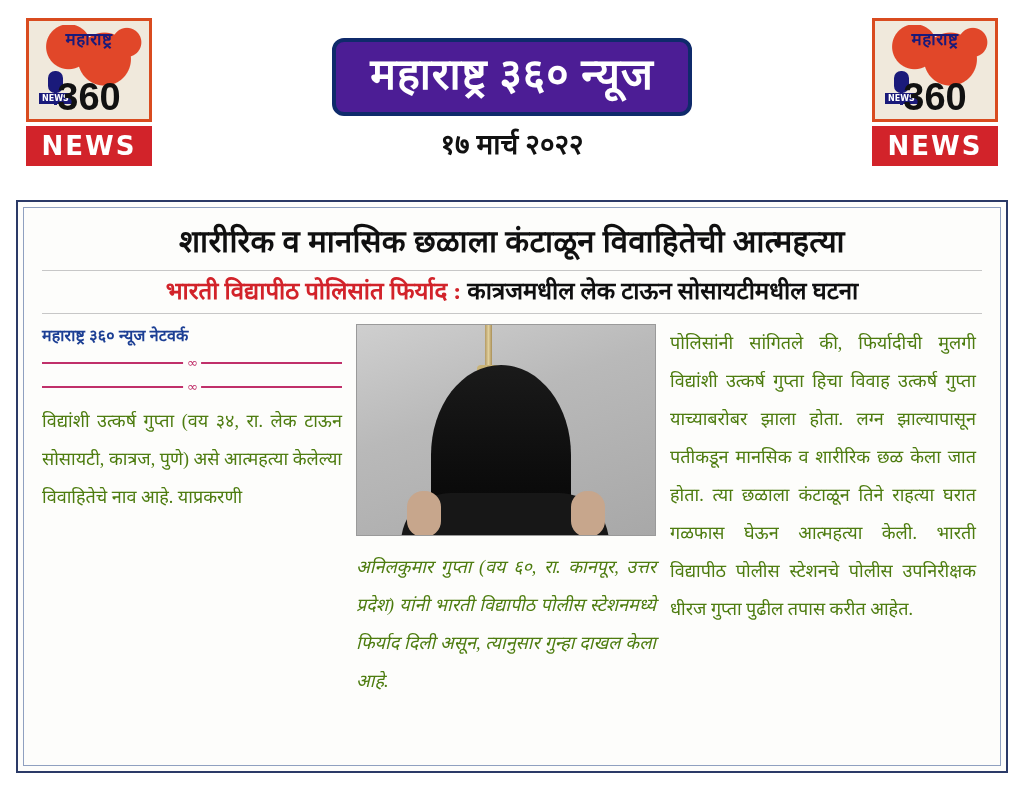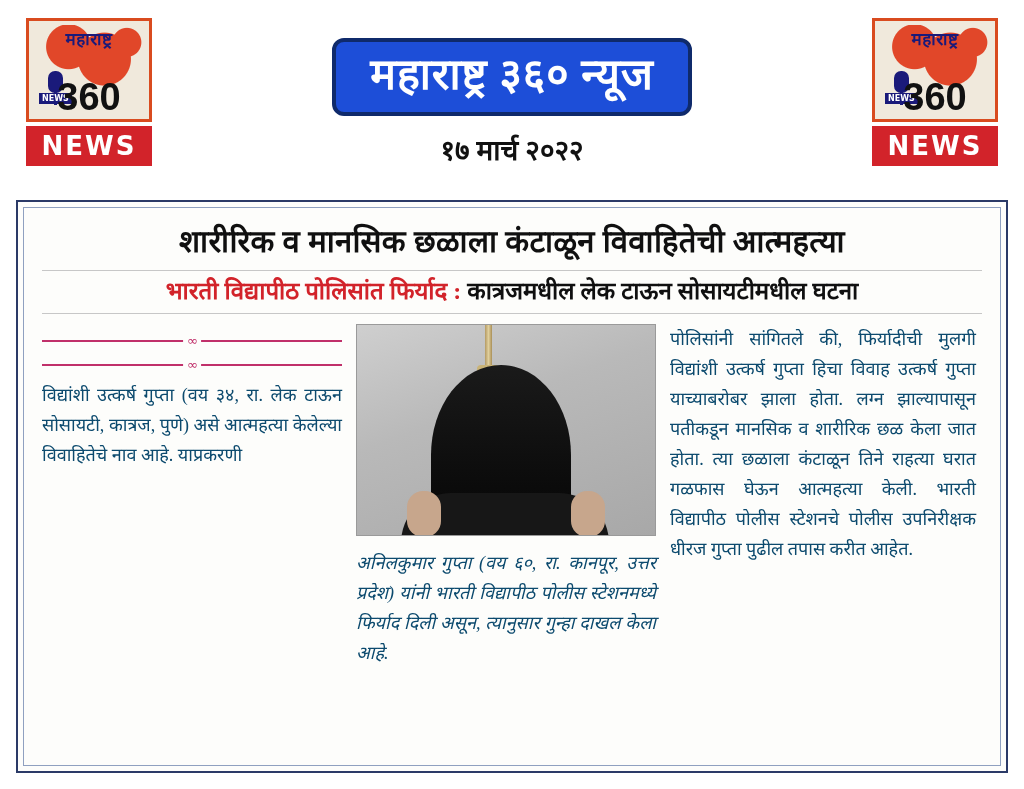--- a/index.html
+++ b/index.html
@@ -122,34 +122,34 @@
     letter-spacing: 2px;
   }
   .title-wrap {
     position: absolute;
     left: 0; right: 0;
     top: 38px;
     text-align: center;
   }
   .title-plate {
     display: inline-block;
-    background: #1d4ed8;
+    background: #4c1d95;
     border: 4px solid #0f2a6b;
     border-radius: 12px;
     padding: 8px 34px 12px;
   }
   .title-plate .t {
     color: #ffffff;
     font-size: 43px;
     font-weight: bold;
     line-height: 50px;
     letter-spacing: 1px;
   }
   .issue-date {
-    margin-top: 14px;
+    margin-top: 8px;
     font-size: 28px;
     color: #111111;
     font-weight: bold;
   }
 
   
   .card {
     position: absolute;
     left: 16px;
     top: 200px;
@@ -233,22 +233,22 @@
     transform: translateX(-50%);
     color: #c0306a;
     font-size: 13px;
     background: #fdfdfb;
     padding: 0 4px;
     letter-spacing: -1px;
     font-family: "DejaVu Sans", sans-serif;
   }
   .body-text {
     font-size: 17.5px;
-    line-height: 30px;
-    color: #0c4a6e;
+    line-height: 38px;
+    color: #4d7c0f;
     text-align: justify;
     font-weight: bold;
   }
   .body-text.reg {
     font-weight: normal;
     font-size: 18px;
   }
 
   .photo {
     width: 300px;
@@ -377,20 +377,21 @@
 
       <div class="subhead">
         <span class="red">भारती विद्यापीठ पोलिसांत फिर्याद :</span>
         <span class="dark">कात्रजमधील लेक टाऊन सोसायटीमधील घटना</span>
       </div>
       <div class="subhead-rule"></div>
 
       <div class="cols">
 
         <div class="col col-left">
+          <div class="byline">महाराष्ट्र ३६० न्यूज नेटवर्क</div>
           <div class="orn">
             <div class="line"></div>
             <div class="knot">∞</div>
           </div>
           <div class="orn">
             <div class="line"></div>
             <div class="knot">∞</div>
           </div>
           <div class="body-text reg indent">विद्यांशी उत्कर्ष गुप्ता (वय ३४, रा. लेक टाऊन सोसायटी, कात्रज, पुणे) असे आत्महत्या केलेल्या विवाहितेचे नाव आहे. याप्रकरणी</div>
         </div>

